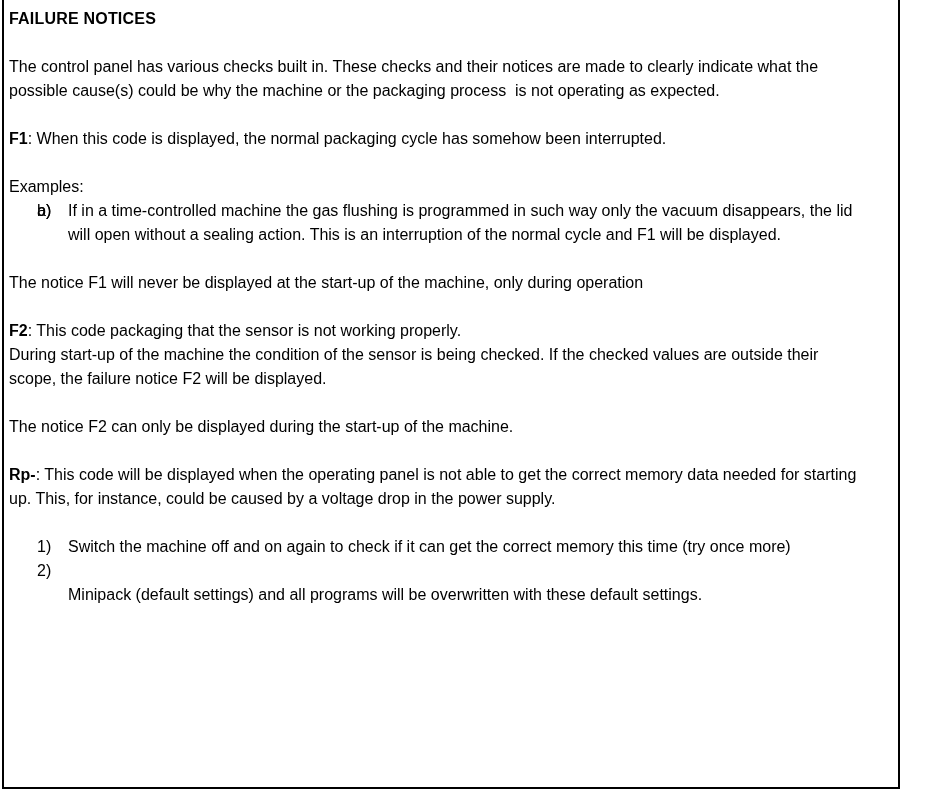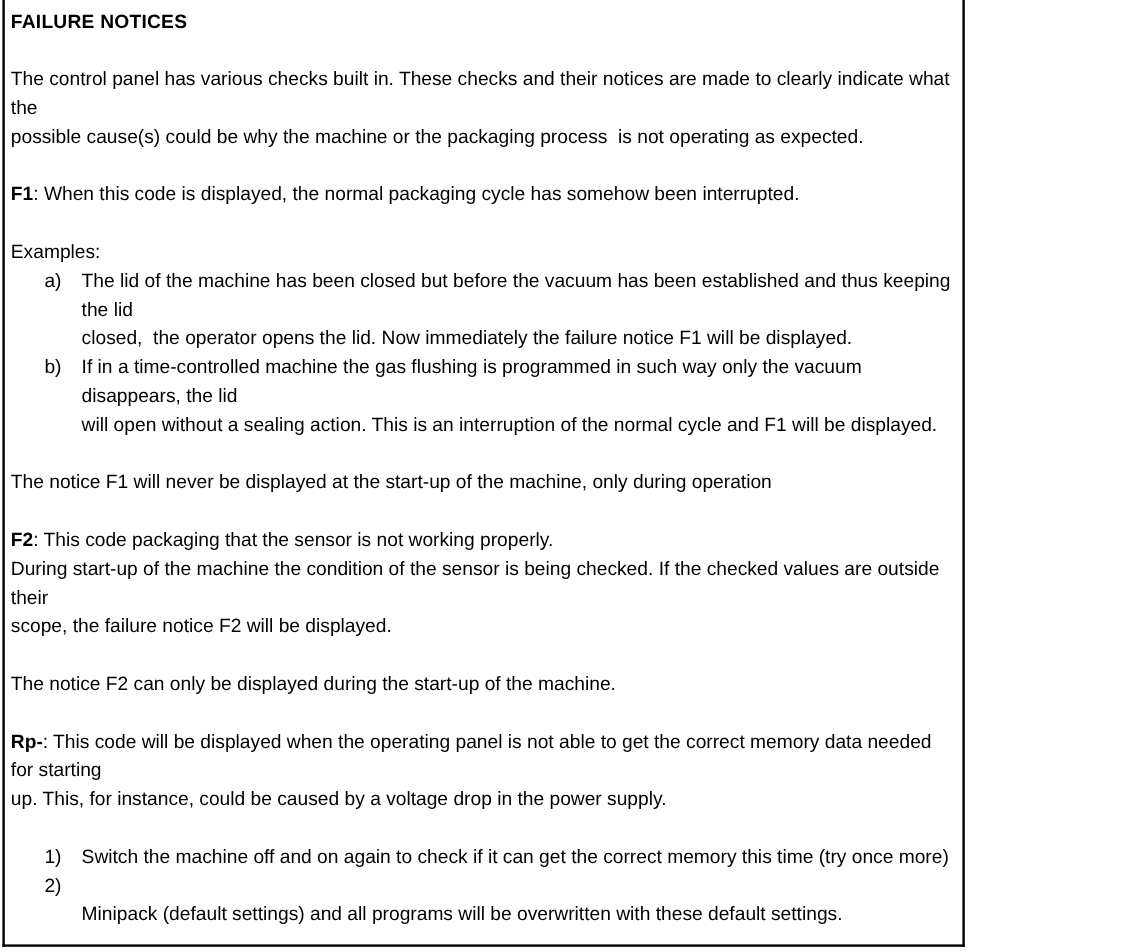--- a/index.html
+++ b/index.html
@@ -12,21 +12,21 @@
     height: 793px;
     position: relative;
     font-family: "Liberation Sans", sans-serif;
     color: #000000;
     overflow: hidden;
   }
   .page {
     position: absolute;
     left: 2px;
     top: 0;
-    width: 802px;
+    width: 898px;
     height: 789px;
     box-sizing: border-box;
     border-left: 2px solid #000000;
     border-right: 2px solid #000000;
     border-bottom: 2px solid #000000;
     border-top: none;
     background: #ffffff;
     padding: 7px 8px 0 5px;
   }
   .block {
@@ -60,21 +60,21 @@
 <body>
 
 <div class="page">
     <div class="block heading"><span class="text"><span class="bold">FAILURE NOTICES</span></span></div>
     <div class="block spacer"></div>
     <div class="block para"><span class="text"><span>The control panel has various checks built in. These checks and their notices are made to clearly indicate what the</span><br><span>possible cause(s) could be why the machine or the packaging process  is not operating as expected.</span></span></div>
     <div class="block spacer"></div>
     <div class="block para"><span class="text"><span class="bold">F1</span><span>: When this code is displayed, the normal packaging cycle has somehow been interrupted.</span></span></div>
     <div class="block spacer"></div>
     <div class="block para"><span class="text"><span>Examples:</span></span></div>
-    <div class="block item"><span class="marker">a)</span><span class="text"><span>The lid of the machine has been closed but before the vacuum has been established and thus keeping the lid</span><br><span>closed,  the operator opens the lid. Now immediately the failure notice F1 will be displayed.</span></span></div>
+    <div class="block item"><span class="marker">a)</span></div>
     <div class="block item"><span class="marker">b)</span><span class="text"><span>If in a time-controlled machine the gas flushing is programmed in such way only the vacuum disappears, the lid</span><br><span>will open without a sealing action. This is an interruption of the normal cycle and F1 will be displayed.</span></span></div>
     <div class="block spacer"></div>
     <div class="block para"><span class="text"><span>The notice F1 will never be displayed at the start-up of the machine, only during operation</span></span></div>
     <div class="block spacer"></div>
     <div class="block para"><span class="text"><span class="bold">F2</span><span>: This code packaging that the sensor is not working properly.</span><br><span>During start-up of the machine the condition of the sensor is being checked. If the checked values are outside their</span><br><span>scope, the failure notice F2 will be displayed.</span></span></div>
     <div class="block spacer"></div>
     <div class="block para"><span class="text"><span>The notice F2 can only be displayed during the start-up of the machine.</span></span></div>
     <div class="block spacer"></div>
     <div class="block para"><span class="text"><span class="bold">Rp-</span><span>: This code will be displayed when the operating panel is not able to get the correct memory data needed for starting</span><br><span>up. This, for instance, could be caused by a voltage drop in the power supply.</span></span></div>
     <div class="block spacer"></div>

